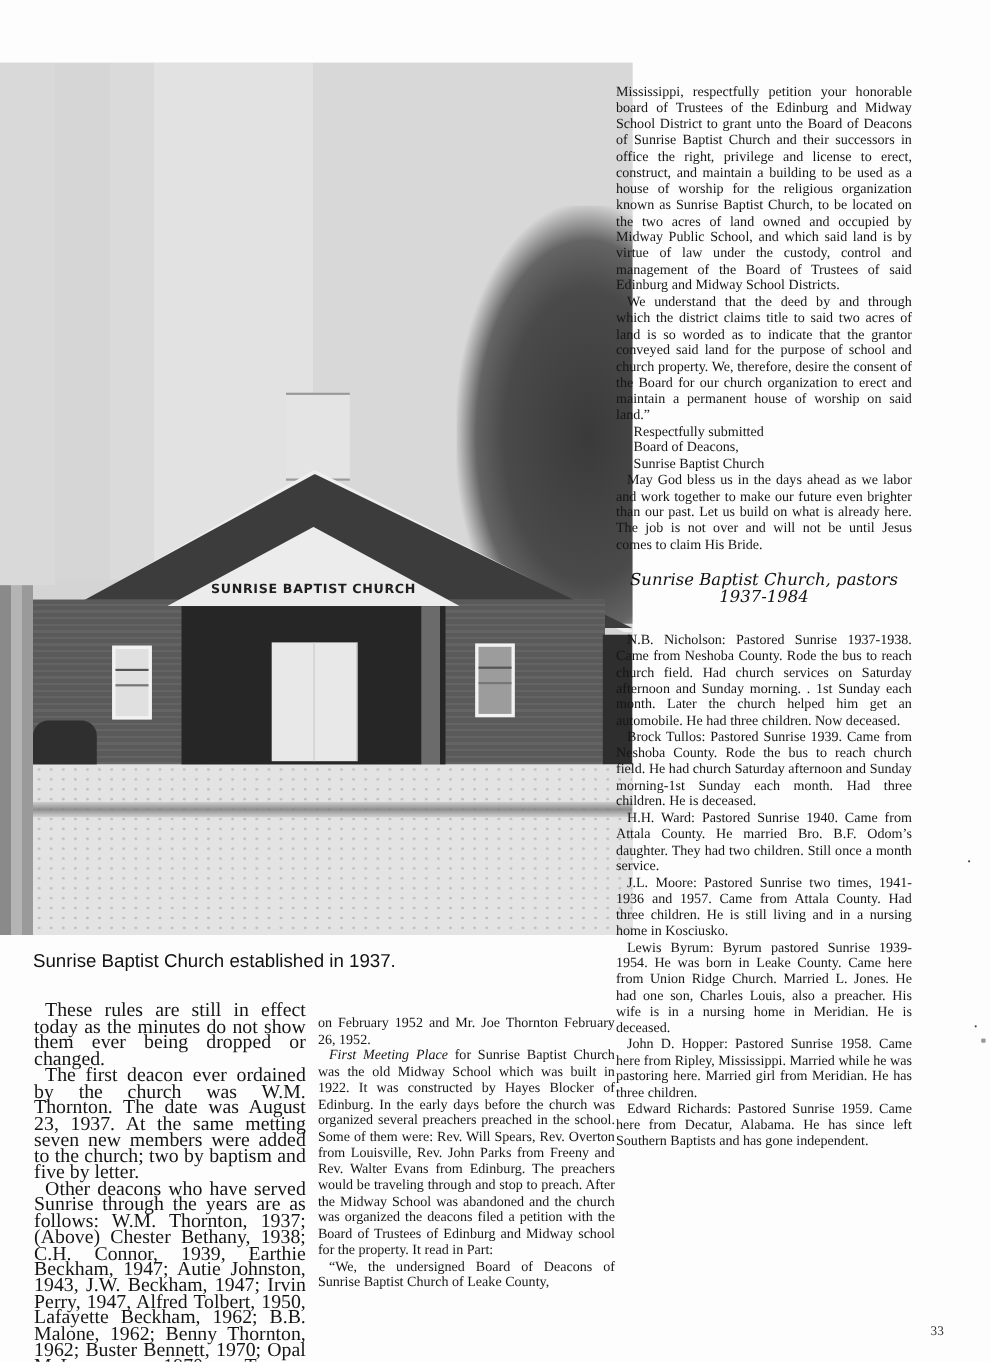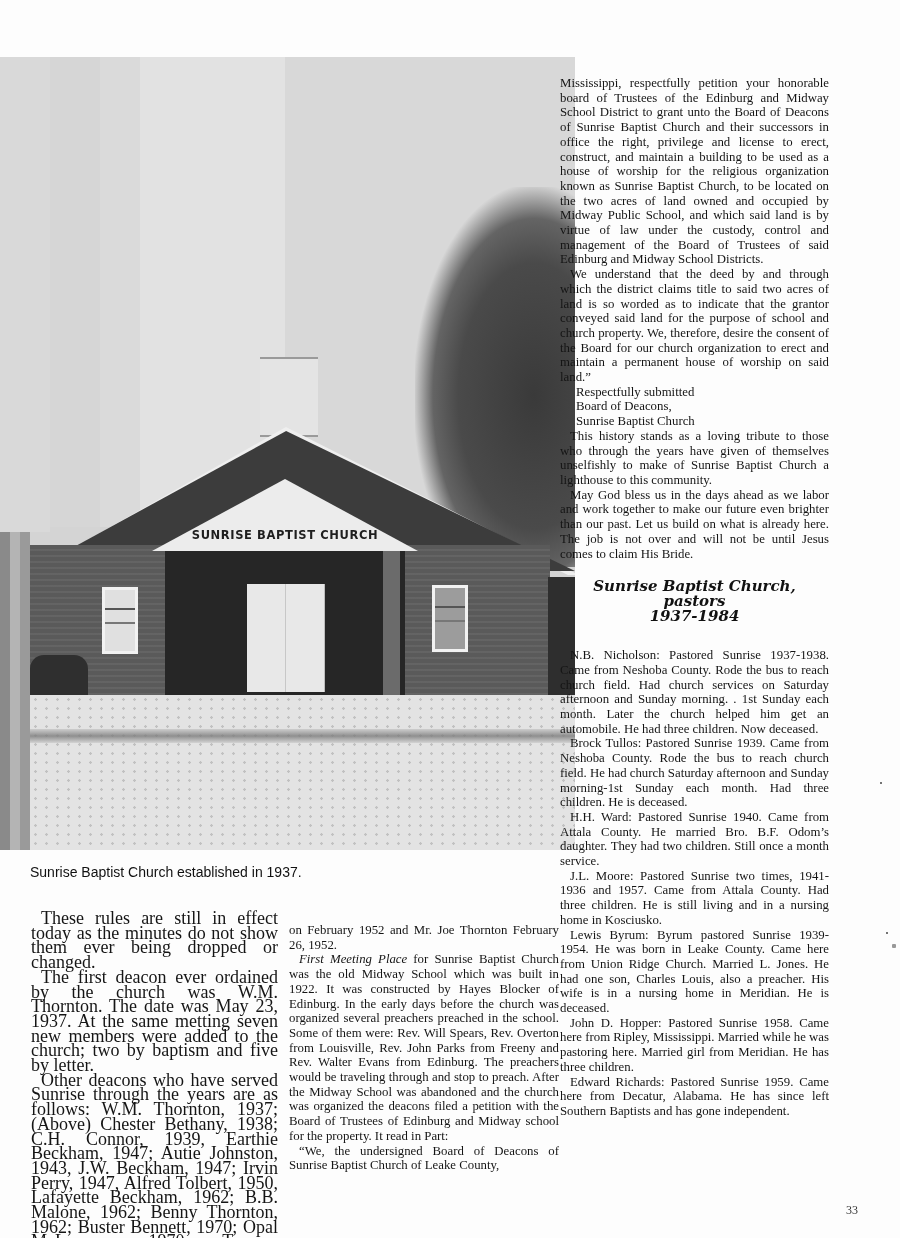--- a/index.html
+++ b/index.html
@@ -40,33 +40,33 @@
   .photo .win-right { left: 432px; top: 528px; background: #9c9c9c; }
   .photo .bush { position: absolute; left: 30px; top: 598px; width: 58px; height: 45px; background: #2f2f2f; border-radius: 14px 14px 0 0; }
   .photo .ground { position: absolute; left: 30px; top: 638px; width: 545px; height: 155px; background: #e3e3e3;
     background-image: radial-gradient(circle, rgba(90,90,90,0.25) 1px, rgba(0,0,0,0) 1.5px); background-size: 11px 9px; }
   .photo .curb { position: absolute; left: 30px; top: 672px; width: 545px; height: 14px;
     background: linear-gradient(180deg, #c8c8c8, #7a7a7a 50%, #cfcfcf); opacity: 0.8; }
   .photo .sign { position: absolute; left: 180px; top: 471px; width: 210px; text-align: center;
     font-family: "DejaVu Sans", sans-serif; font-weight: bold; font-size: 11.5px; letter-spacing: 0.6px; color: #1e1e1e; }
 
   
-  .caption { position: absolute; left: 30px; top: 864px; font-family: "Liberation Sans", sans-serif; font-size: 14px; color: #111; text-align: right; }
+  .caption { position: absolute; left: 30px; top: 864px; font-family: "Liberation Sans", sans-serif; font-size: 17px; color: #111; text-align: right; }
 
   
   .col { position: absolute; font-size: 12.8px; line-height: 14.7px; text-align: justify; color: #151515; }
   .col p { text-indent: 10px; }
   .col p.noindent { text-indent: 0; }
   .col p.sig { text-indent: 0; padding-left: 16px; text-align: left; }
   .col-left { left: 31px; top: 911px; width: 247px; font-family: "Liberation Serif", serif; font-size: 18px; }
   .col-mid { left: 289px; top: 907px; width: 270px; margin-top: 16px; }
   .col-right { left: 560px; top: 32px; width: 269px; margin-top: 44px; }
   em { font-style: italic; }
 
-  .section-title { font-family: "DejaVu Serif", serif; font-style: italic; font-weight: bold; font-size: 15px;
+  .section-title { font-family: "DejaVu Serif", serif; font-style: italic; font-weight: normal; font-size: 15px;
     line-height: 15px; text-align: center; margin: 18px 0 24px 0; color: #111; }
 
   .page-number { position: absolute; left: 846px; top: 1203px; font-size: 12px; color: #333; }
   .speck { position: absolute; width: 2px; height: 2px; background: #444; border-radius: 1px; }
 </style>
 </head>
 <body>
 
 <div class="page">
 
@@ -89,38 +89,37 @@
     <div class="bush"></div>
     <div class="ground"></div>
     <div class="curb"></div>
     <div class="left-edge"></div>
   </div>
 
   <div class="caption">Sunrise Baptist Church established in 1937.</div>
 
   <div class="col col-left">
     <p>These rules are still in effect today as the minutes do not show them ever being dropped or changed.</p>
-    <p>The first deacon ever ordained by the church was W.M. Thornton. The date was May 23, 1937. At the same metting seven new members were added to the church; two by baptism and five by letter.</p>
+    <p>The first deacon ever ordained by the church was W.M. Thornton. The date was August 23, 1937. At the same metting seven new members were added to the church; two by baptism and five by letter.</p>
     <p>Other deacons who have served Sunrise through the years are as follows: W.M. Thornton, 1937; (Above) Chester Bethany, 1938; C.H. Connor, 1939, Earthie Beckham, 1947; Autie Johnston, 1943, J.W. Beckham, 1947; Irvin Perry, 1947, Alfred Tolbert, 1950, Lafayette Beckham, 1962; B.B. Malone, 1962; Benny Thornton, 1962; Buster Bennett, 1970; Opal McLemore, 1970; Tommy Thompson, 1979; Billy Brantley, 1979.</p>
     <p><em>Sunrise Cemetery</em><span> was established in 1951. The first buried there were Mrs. Joe Dooley</span></p>
   </div>
 
   <div class="col col-mid">
     <p class="noindent">on February 1952 and Mr. Joe Thornton February 26, 1952.</p>
     <p><em>First Meeting Place</em><span> for Sunrise Baptist Church was the old Midway School which was built in 1922. It was constructed by Hayes Blocker of Edinburg. In the early days before the church was organized several preachers preached in the school. Some of them were: Rev. Will Spears, Rev. Overton from Louisville, Rev. John Parks from Freeny and Rev. Walter Evans from Edinburg. The preachers would be traveling through and stop to preach. After the Midway School was abandoned and the church was organized the deacons filed a petition with the Board of Trustees of Edinburg and Midway school for the property. It read in Part:</span></p>
     <p>“We, the undersigned Board of Deacons of Sunrise Baptist Church of Leake County,</p>
   </div>
 
   <div class="col col-right">
     <p class="noindent">Mississippi, respectfully petition your honorable board of Trustees of the Edinburg and Midway School District to grant unto the Board of Deacons of Sunrise Baptist Church and their successors in office the right, privilege and license to erect, construct, and maintain a building to be used as a house of worship for the religious organization known as Sunrise Baptist Church, to be located on the two acres of land owned and occupied by Midway Public School, and which said land is by virtue of law under the custody, control and management of the Board of Trustees of said Edinburg and Midway School Districts.</p>
     <p>We understand that the deed by and through which the district claims title to said two acres of land is so worded as to indicate that the grantor conveyed said land for the purpose of school and church property. We, therefore, desire the consent of the Board for our church organization to erect and maintain a permanent house of worship on said land.”</p>
     <p class="sig">Respectfully submitted</p>
     <p class="sig">Board of Deacons,</p>
     <p class="sig">Sunrise Baptist Church</p>
-    <p>This history stands as a loving tribute to those who through the years have given of themselves unselfishly to make of Sunrise Baptist Church a lighthouse to this community.</p>
     <p>May God bless us in the days ahead as we labor and work together to make our future even brighter than our past. Let us build on what is already here. The job is not over and will not be until Jesus comes to claim His Bride.</p>
 
     <div class="section-title">
       <div>Sunrise Baptist Church, pastors</div>
       <div>1937-1984</div>
     </div>
 
     <p>N.B. Nicholson: Pastored Sunrise 1937-1938. Came from Neshoba County. Rode the bus to reach church field. Had church services on Saturday afternoon and Sunday morning. . 1st Sunday each month. Later the church helped him get an automobile. He had three children. Now deceased.</p>
     <p>Brock Tullos: Pastored Sunrise 1939. Came from Neshoba County. Rode the bus to reach church field. He had church Saturday afternoon and Sunday morning-1st Sunday each month. Had three children. He is deceased.</p>
     <p>H.H. Ward: Pastored Sunrise 1940. Came from Attala County. He married Bro. B.F. Odom’s daughter. They had two children. Still once a month service.</p>

